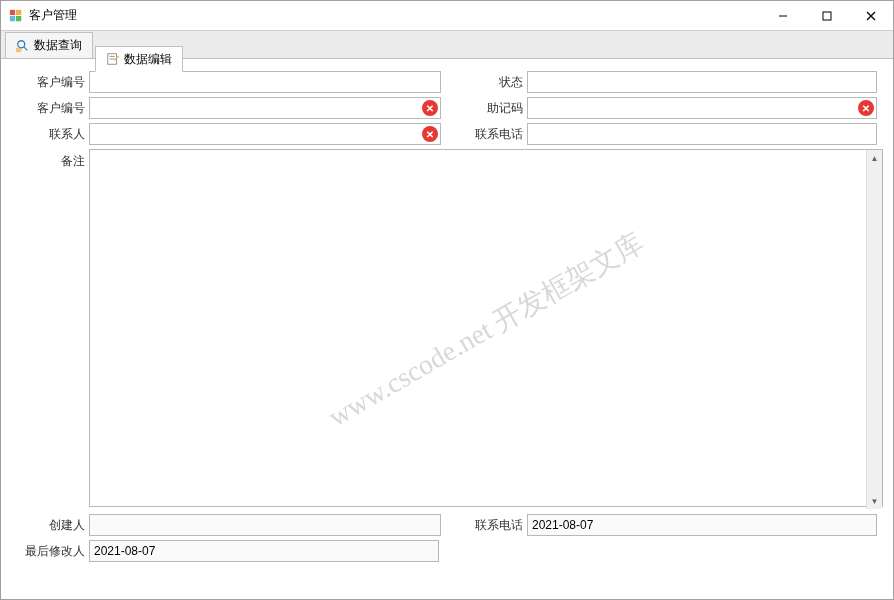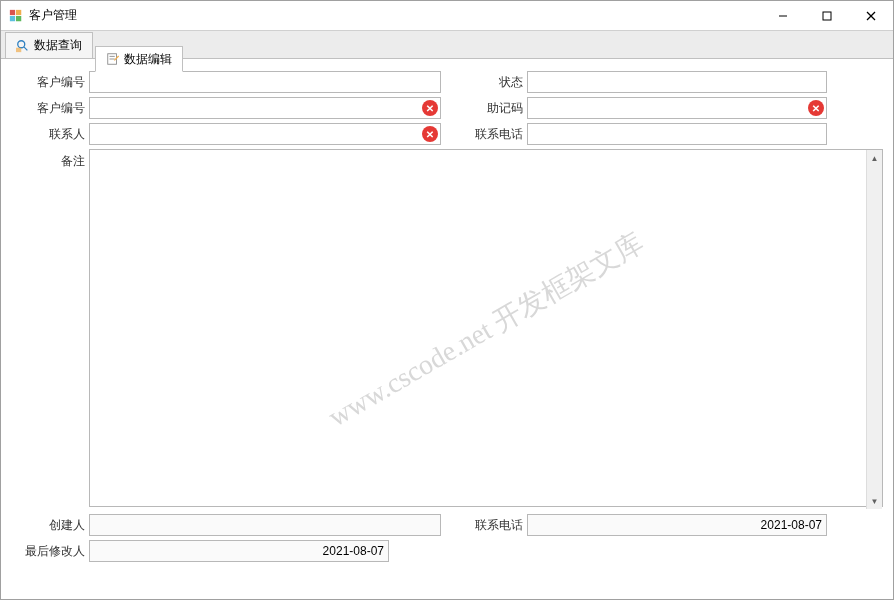--- a/index.html
+++ b/index.html
@@ -16,21 +16,21 @@
 .tab.active { background: #fff; border-bottom: 1px solid #fff; position: relative; top: 14px; }
 .tab-icon { width: 14px; height: 14px; display: inline-flex; }
 .form-area { flex: 1; background: #fff; padding: 12px 10px 8px 10px; overflow: auto; }
 .row { display: flex; gap: 8px; margin-bottom: 4px; }
 .field { display: flex; align-items: center; }
 .lbl { width: 78px; text-align: right; padding-right: 4px; color: #333; font-size: 12px; }
 .inp-wrap { position: relative; display: flex; align-items: center; }
 .inp { height: 22px; border: 1px solid #b8b8b8; padding: 2px 4px; font-size: 12px; outline: none; background: #fff; }
 .inp.wide1 { width: 352px; }
 .inp.full { width: 780px; }
-.inp.mid { width: 300px; text-align: right; }
+.inp.mid { width: 350px; }
 .clear-btn { position: absolute; right: 3px; top: 3px; width: 16px; height: 16px; border-radius: 50%; background: #e53935; color: #fff; display: flex; align-items: center; justify-content: center; font-size: 10px; cursor: pointer; font-weight: bold; }
 .textarea-row { display: flex; margin-bottom: 4px; }
 .textarea-row .lbl { padding-top: 4px; }
 .ta-wrap { position: relative; width: 794px; }
 .ta { width: 794px; height: 358px; border: 1px solid #b8b8b8; padding: 4px; font-size: 12px; font-family: inherit; resize: none; outline: none; }
 .ta-scroll { position: absolute; right: 1px; top: 1px; width: 16px; height: calc(100% - 2px); background: #f0f0f0; border-left: 1px solid #ddd; display: flex; flex-direction: column; align-items: center; justify-content: space-between; }
 .scroll-arrow { width: 14px; height: 16px; display: flex; align-items: center; justify-content: center; color: #606060; font-size: 8px; }
 .watermark { position: absolute; left: 50%; top: 50%; transform: translate(-50%,-50%) rotate(-30deg); font-size: 28px; color: #d8d8d8; pointer-events: none; font-family: KaiTi, serif; white-space: nowrap; }
 .readonly { background: #fafafa; }
 .field.right-col .lbl { width: 78px; }

